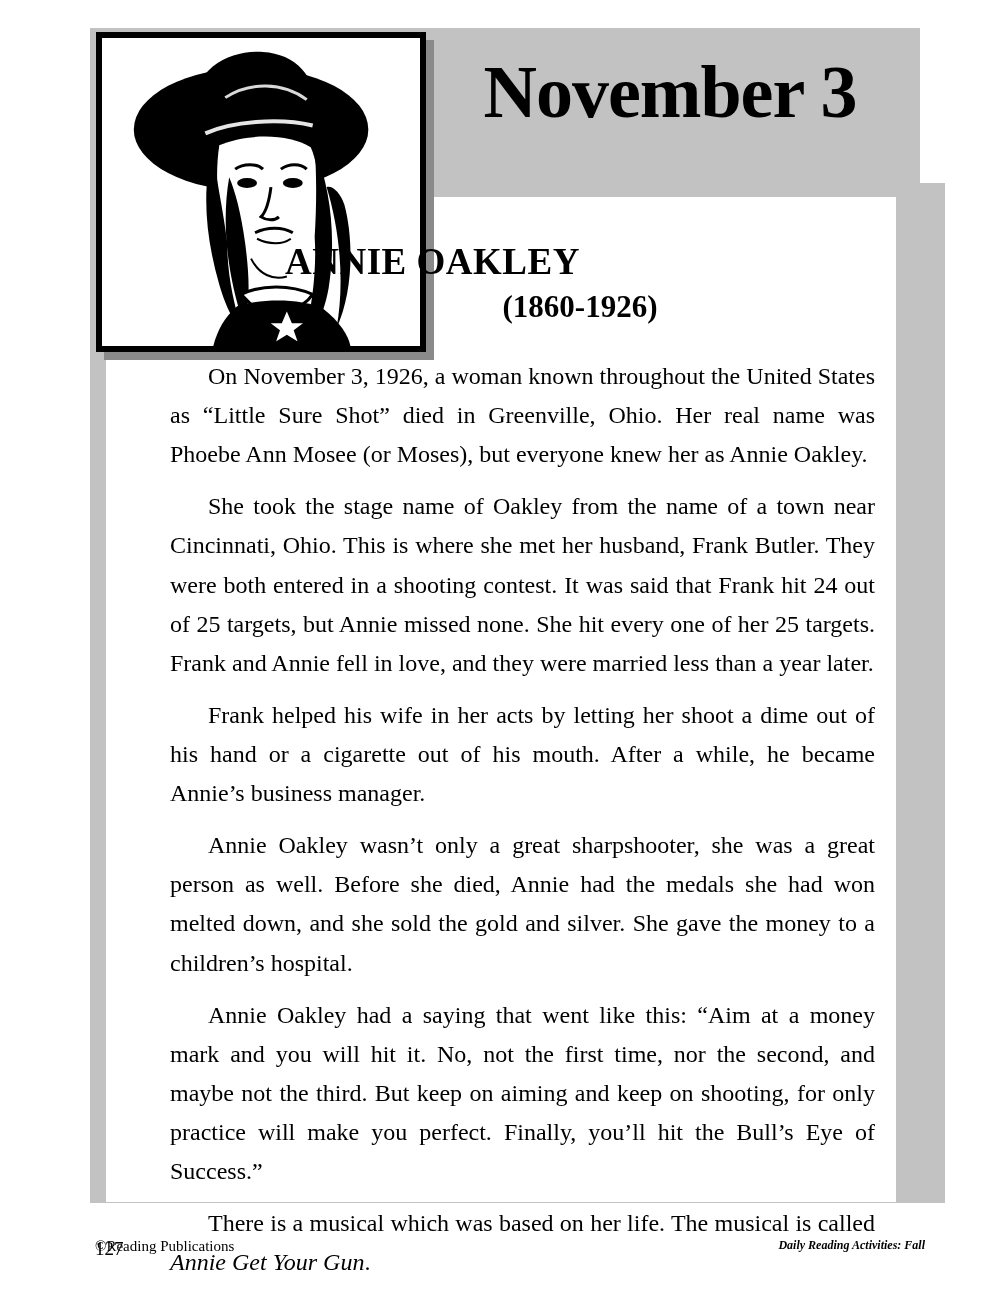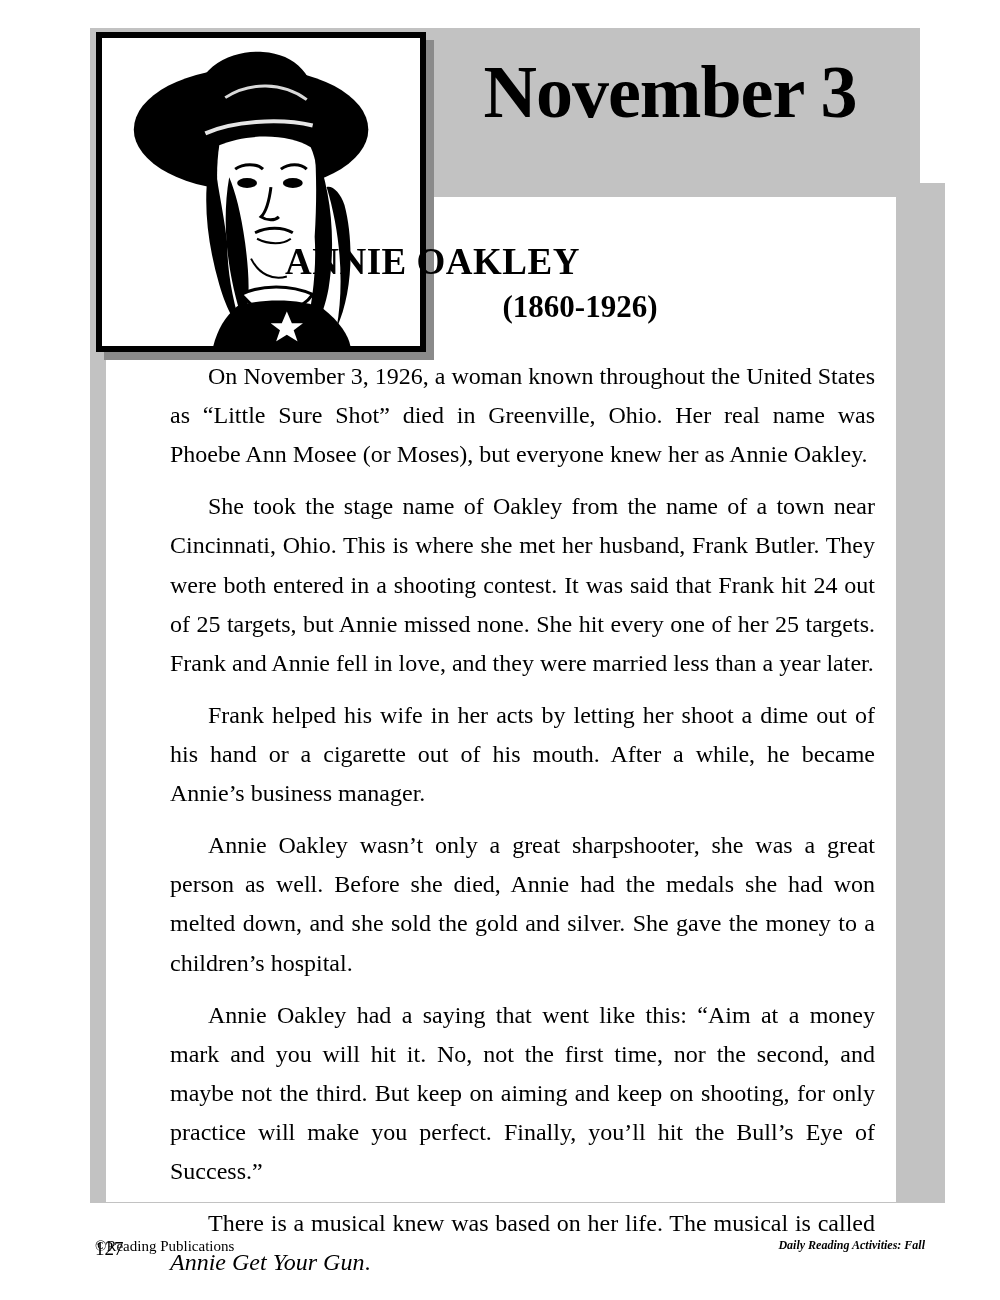--- a/index.html
+++ b/index.html
@@ -211,21 +211,21 @@
   <div class="article">
     <h1 class="person-name">ANNIE OAKLEY</h1>
     <h2 class="person-years">(1860-1926)</h2>
 
     <div class="paras">
       <p>On November 3, 1926, a woman known throughout the United States as “Little Sure Shot” died in Greenville, Ohio. Her real name was Phoebe Ann Mosee (or Moses), but everyone knew her as Annie Oakley.</p>
       <p>She took the stage name of Oakley from the name of a town near Cincinnati, Ohio. This is where she met her husband, Frank Butler. They were both entered in a shooting contest. It was said that Frank hit 24 out of 25 targets, but Annie missed none. She hit every one of her 25 targets. Frank and Annie fell in love, and they were married less than a year later.</p>
       <p>Frank helped his wife in her acts by letting her shoot a dime out of his hand or a cigarette out of his mouth. After a while, he became Annie’s business manager.</p>
       <p>Annie Oakley wasn’t only a great sharpshooter, she was a great person as well. Before she died, Annie had the medals she had won melted down, and she sold the gold and silver. She gave the money to a children’s hospital.</p>
       <p>Annie Oakley had a saying that went like this: “Aim at a money mark and you will hit it. No, not the first time, nor the second, and maybe not the third. But keep on aiming and keep on shooting, for only practice will make you perfect. Finally, you’ll hit the Bull’s Eye of Success.”</p>
-      <p><span>There is a musical knew was based on her life. The musical is called </span><i>Annie Get Your Gun</i><span>.</span></p>
+      <p><span>There is a musical which was based on her life. The musical is called </span><i>Annie Get Your Gun</i><span>.</span></p>
     </div>
   </div>
 
   <div class="footer">
     <span class="left">©Reading Publications</span>
     <span class="center">127</span>
     <span class="right">Daily Reading Activities: Fall</span>
   </div>
 
 </div>

